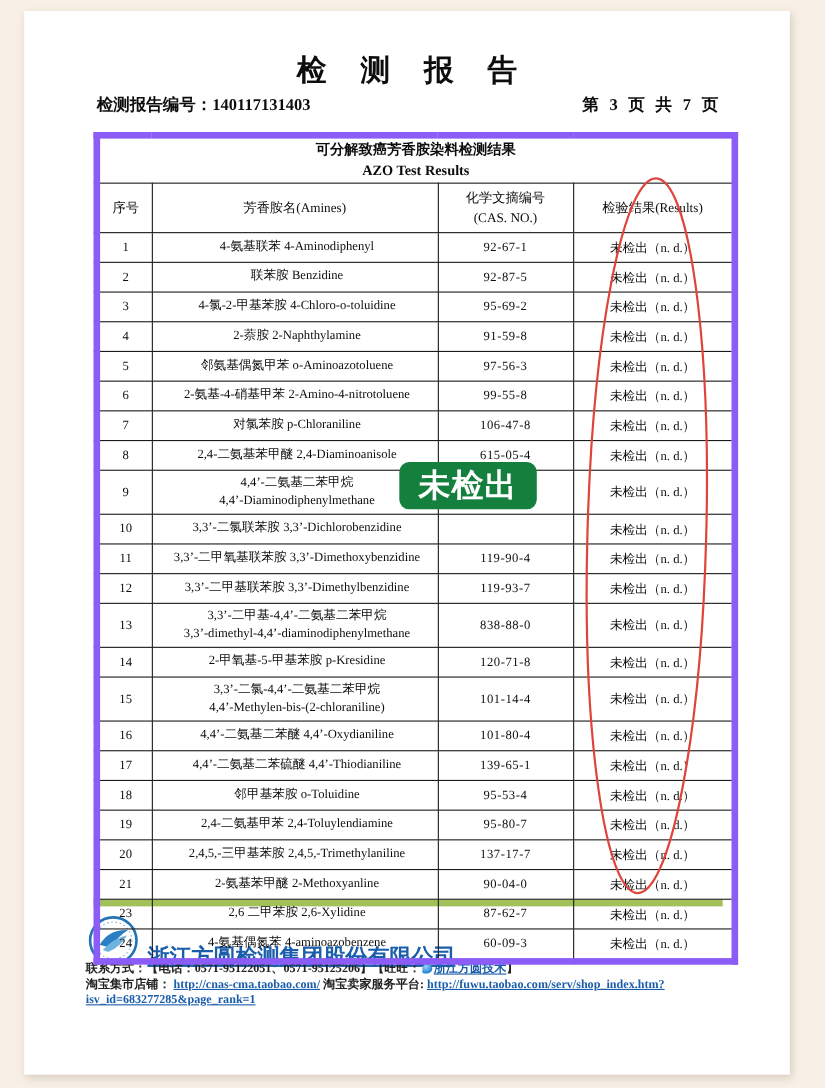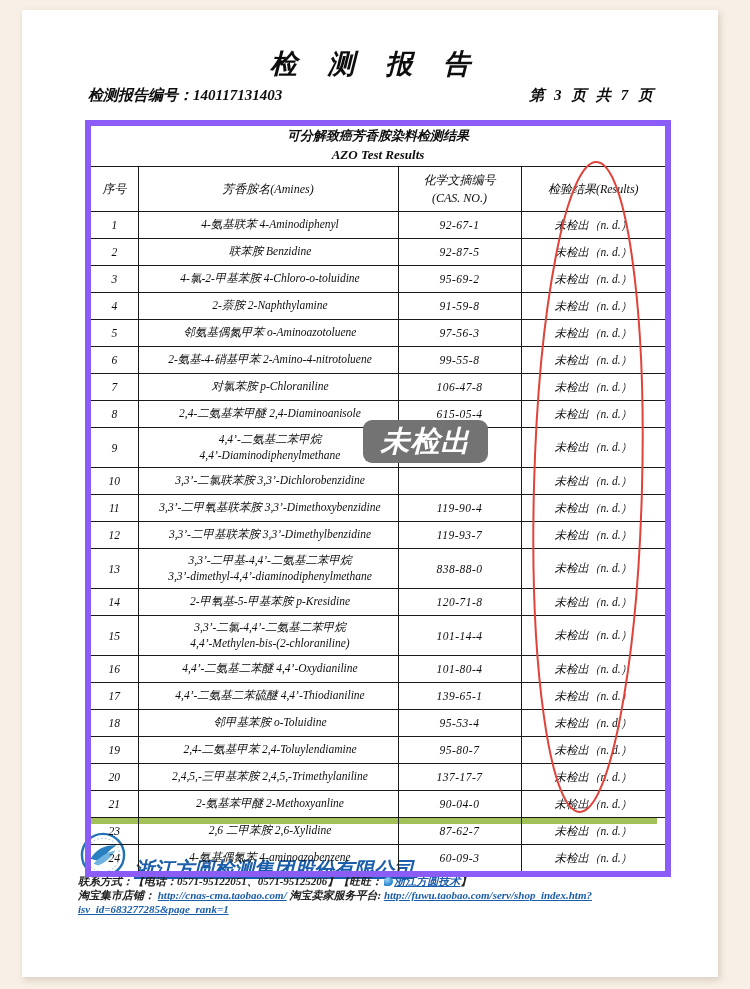--- a/index.html
+++ b/index.html
@@ -6,21 +6,20 @@
   body{
     width:750px;height:989px;position:relative;
     background:#f8f0e6;
     font-family:"Liberation Serif","DejaVu Serif",serif;
     color:#111;
   }
   .page{
     position:absolute;left:22px;top:10px;width:696px;height:967px;
     background:#ffffff;
     box-shadow:2px 3px 7px rgba(120,100,80,.25);
-    font-style:italic;
   }
   
   .report-title{
     position:absolute;left:0;top:36px;width:100%;
     text-align:center;font-size:27px;font-weight:bold;
     letter-spacing:12px;text-indent:12px;color:#0d0d0d;
   }
   .report-meta{
     position:absolute;left:66px;top:76px;width:568px;
     display:flex;justify-content:space-between;
@@ -251,21 +250,21 @@
             <td class="c-result">未检出（n. d.）</td>
           </tr>
         </tbody>
     </table>
   </div>
 
   <svg class="overlay-svg" viewBox="0 0 696 967">
     <ellipse id="red-ellipse" cx="566" cy="477" rx="54" ry="325" transform="rotate(1.5 566 477)" fill="none" stroke-width="2" stroke="#e0433a"></ellipse>
   </svg>
 
-  <div class="nd-badge" style="background: #737373;">未检出</div>
+  <div class="nd-badge" style="background: #15803d;">未检出</div>
 
   <div class="green-bar" style="background: rgb(163, 193, 89);"></div>
 
   <svg class="logo" viewBox="0 0 48 48">
     <circle cx="24" cy="24" r="22" fill="#ffffff" stroke="#2272b4" stroke-width="2.5"></circle>
     <circle cx="24" cy="24" r="17.5" fill="none" stroke="#7fb0d8" stroke-width="1" stroke-dasharray="1.5 2.5"></circle>
     <path d="M11 28 Q20 13 38 14 Q28 20 22 31 Z" fill="#2a7fc0"></path>
     <path d="M14 33 Q24 22 37 19 Q31 30 19 35 Z" fill="#6fb3e0"></path>
   </svg>
 

